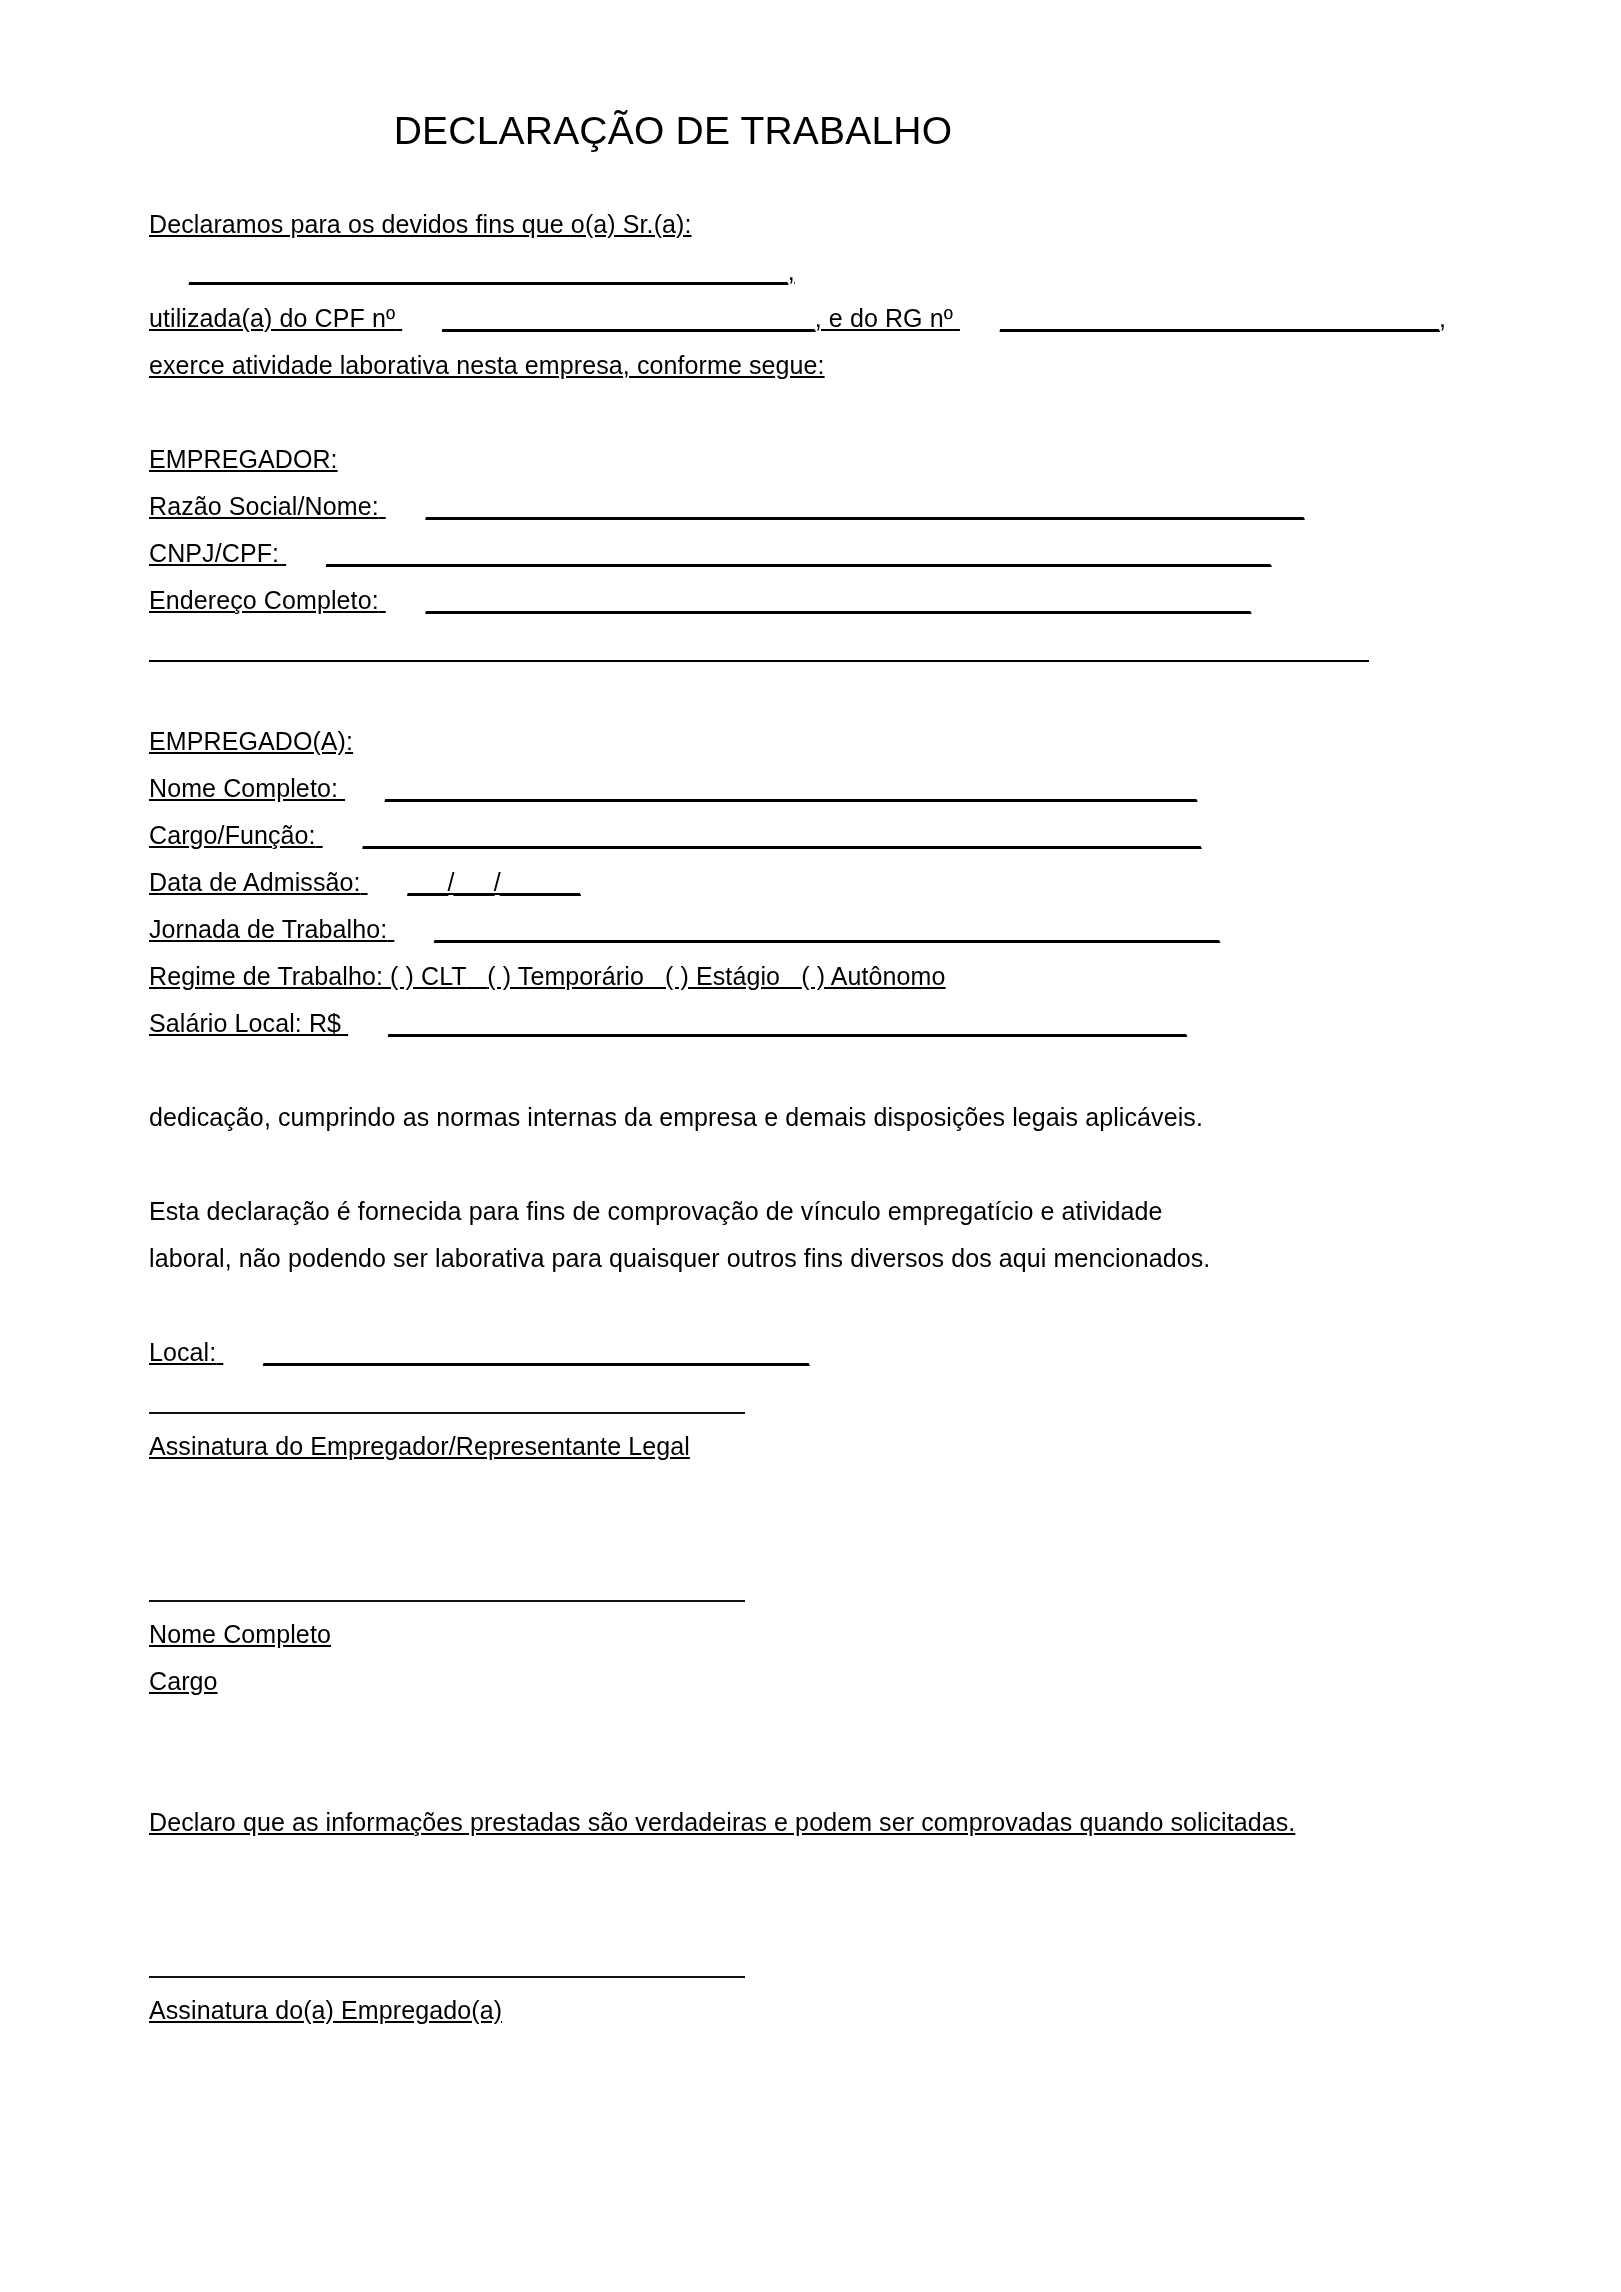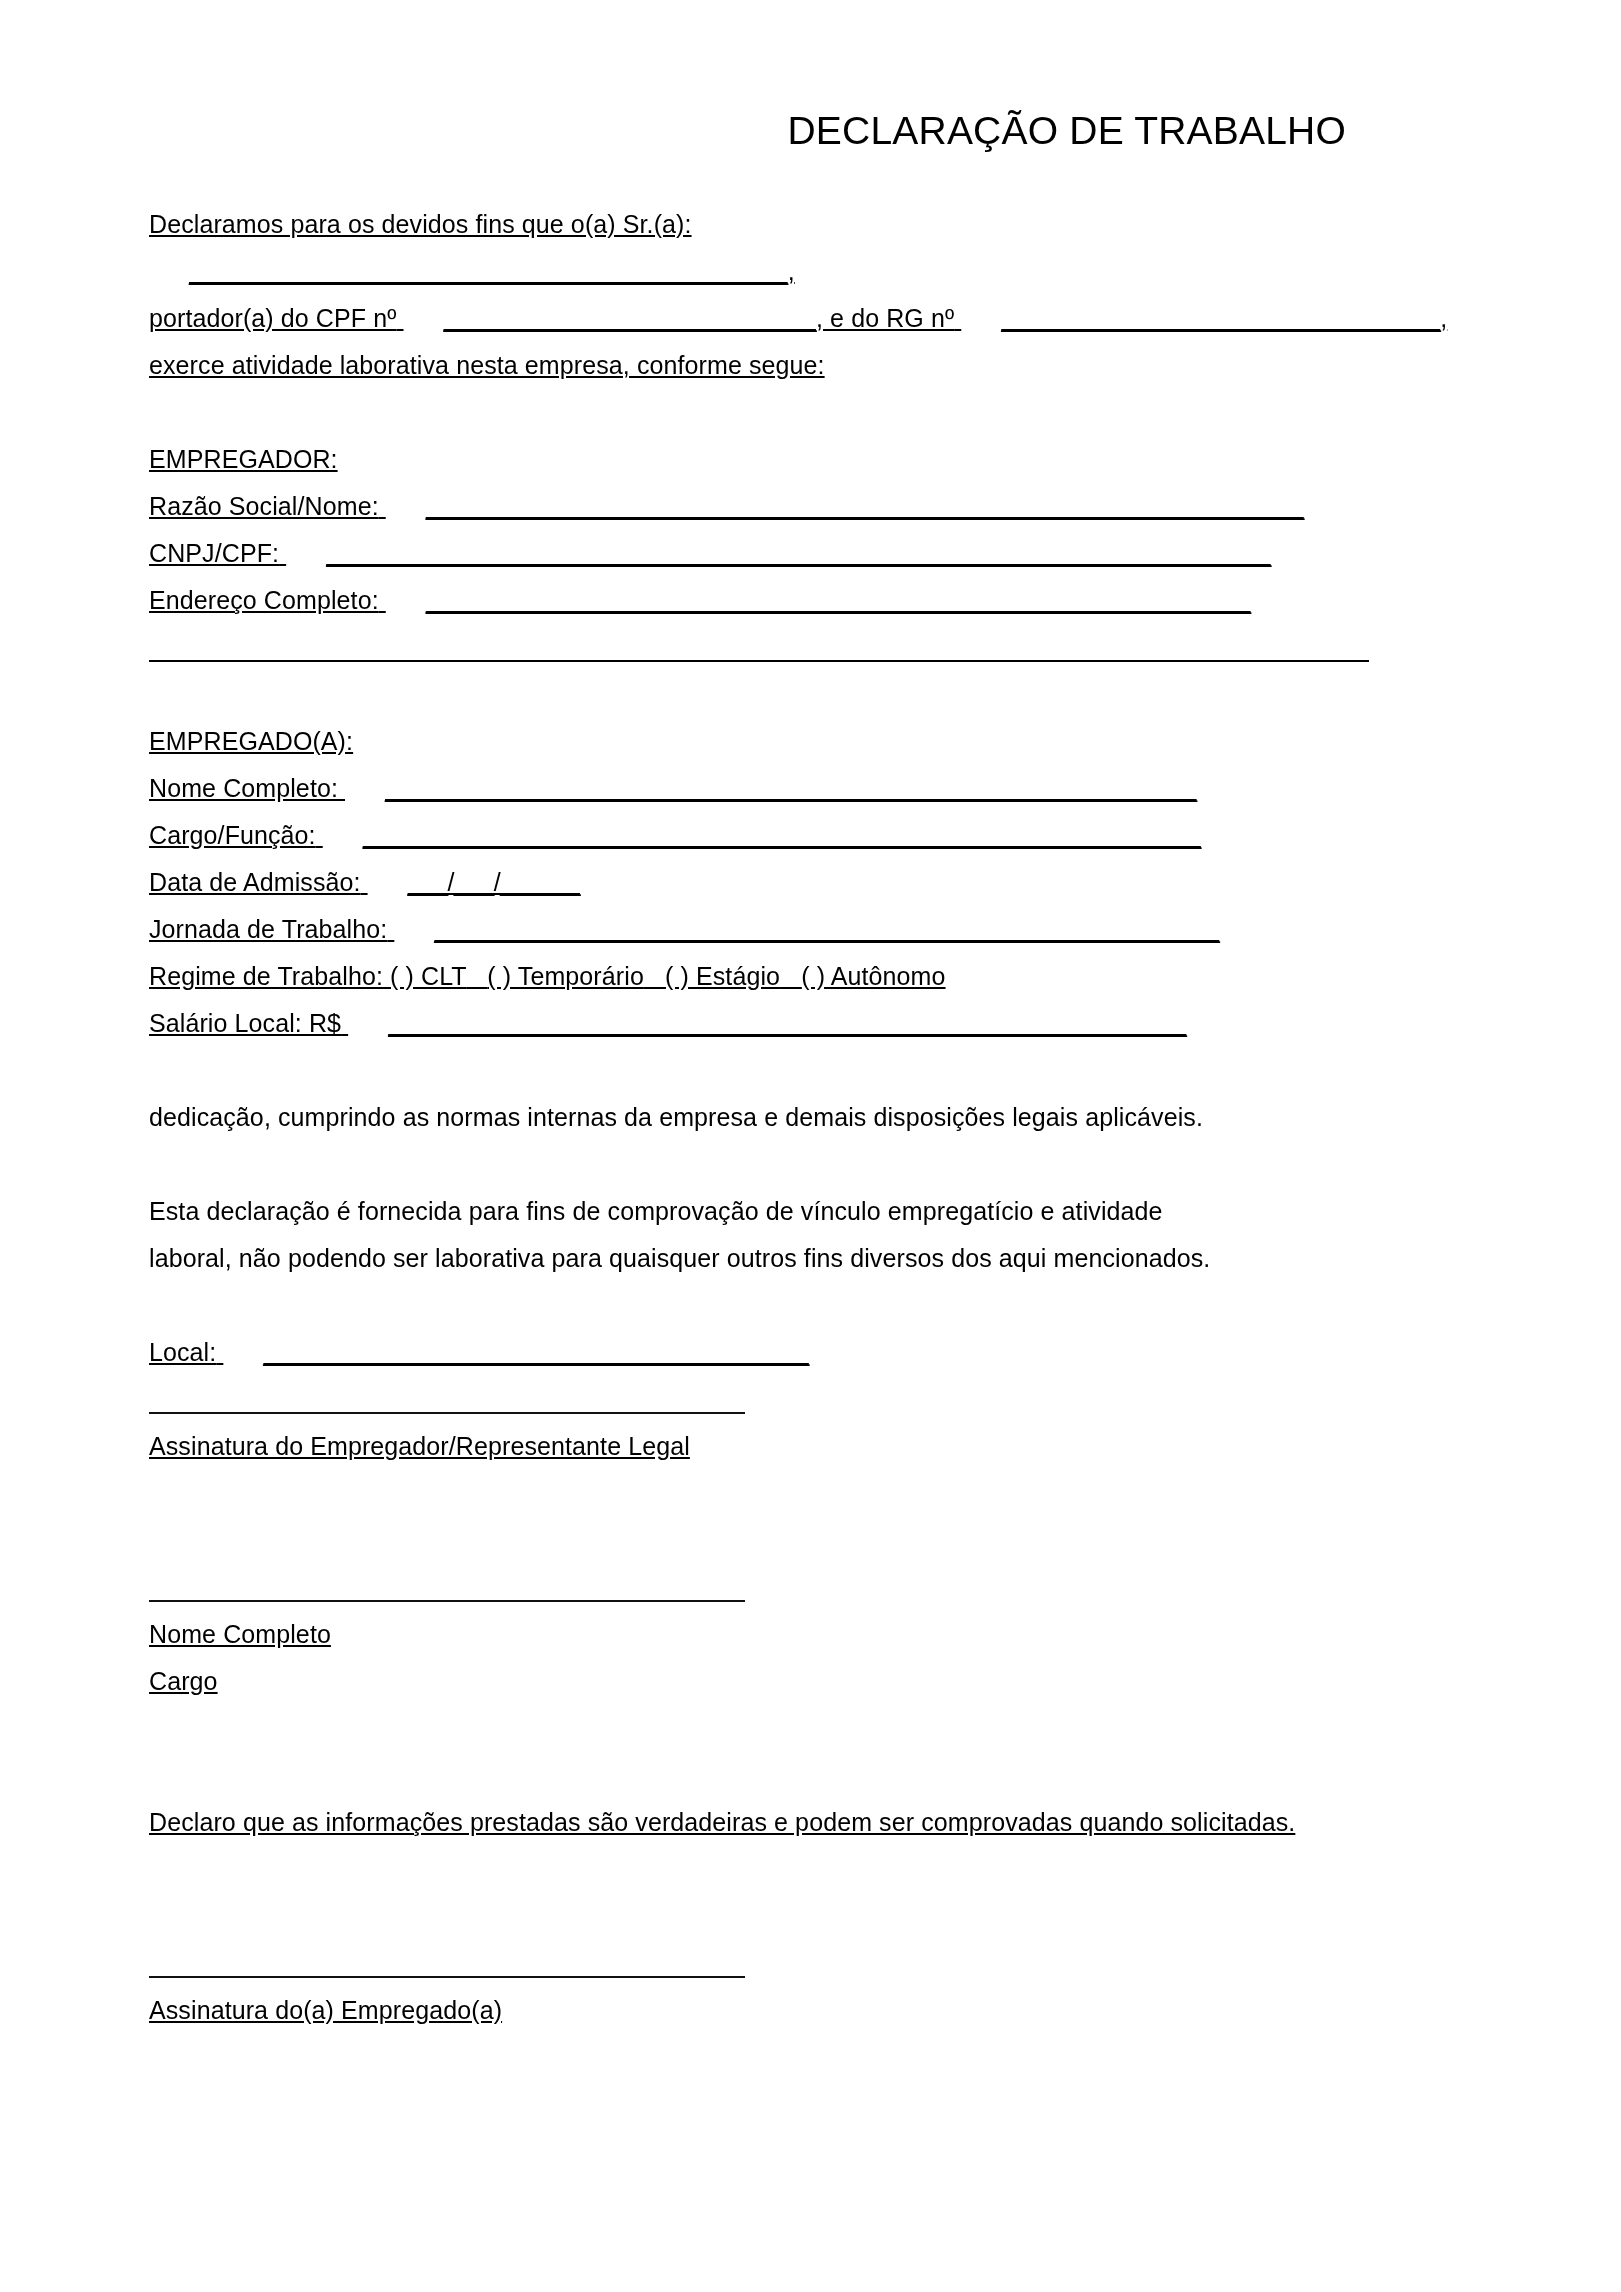--- a/index.html
+++ b/index.html
@@ -19,21 +19,21 @@
     margin: 0 auto;
     background: #ffffff;
     box-sizing: border-box;
     overflow: hidden;
   }
   .doc-title {
     position: absolute;
     left: 0;
     top: 110px;
     width: 1346px;
-    text-align: right;
+    text-align: center;
     font-size: 39px;
     font-weight: normal;
     letter-spacing: 0.2px;
     line-height: 1.1;
     margin: 0;
   }
   .body-block {
     position: absolute;
     left: 149px;
     top: 201px;
@@ -90,21 +90,21 @@
 
     <div class="line">
       <span>Declaramos para os devidos fins que o(a) Sr.(a):</span>
     </div>
 
     <div class="line">
       <span class="fill">_____________________________________________</span><span>,</span>
     </div>
 
     <div class="line">
-      <span>portador(a) do CPF nº</span>
+      <span>utilizada(a) do CPF nº</span>
       <span class="fill">____________________________</span><span>, e do RG nº</span>
       <span class="fill">_________________________________</span><span>,</span>
     </div>
 
     <div class="line">
       <span>exerce atividade laborativa nesta empresa, conforme segue:</span>
     </div>
 
     <div class="gap-md"></div>
 

